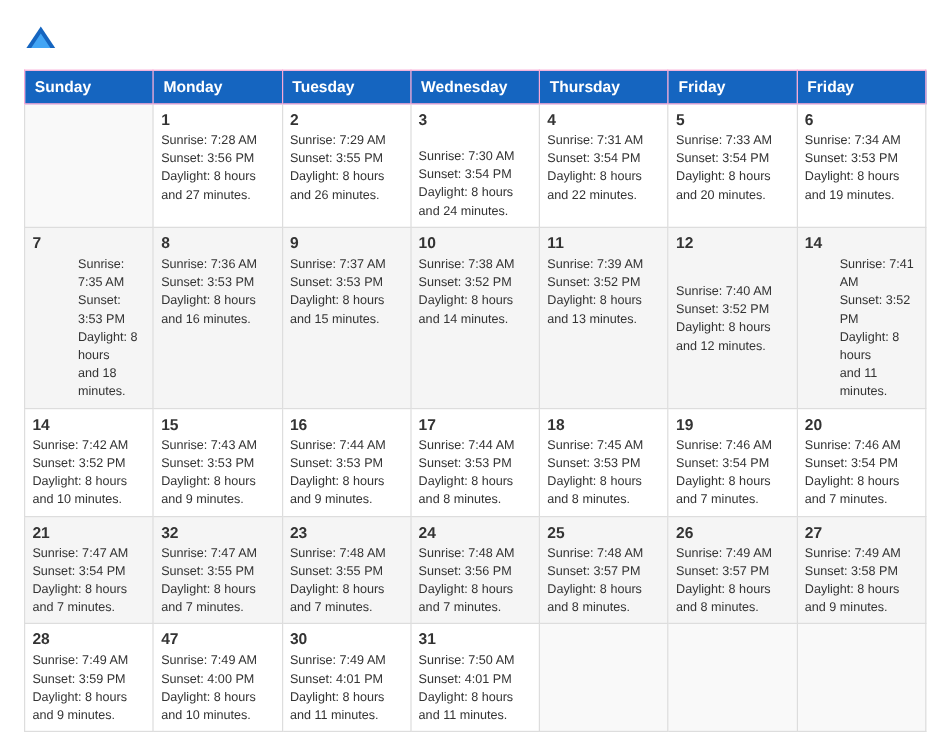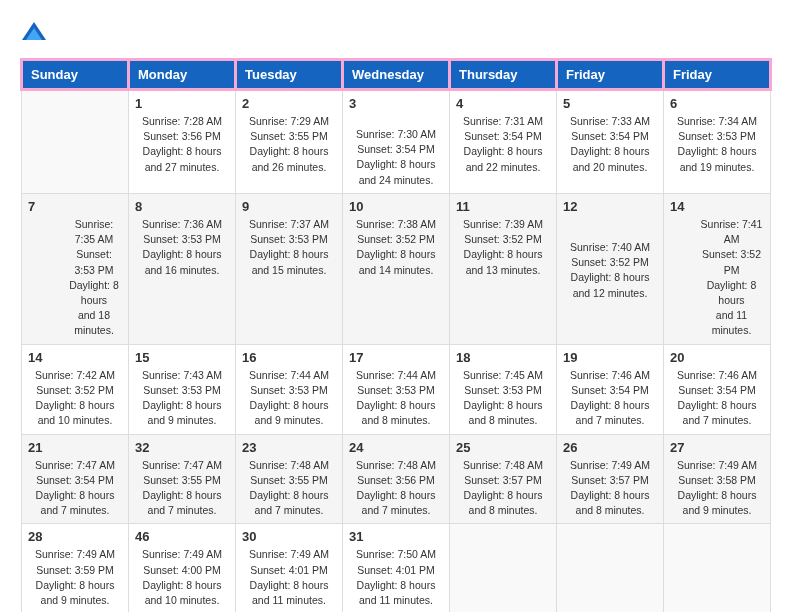--- a/index.html
+++ b/index.html
@@ -49,21 +49,21 @@
       border-collapse: collapse;
       border: 1px solid #ccc;
     }
     .calendar th {
       background-color: #1565c0;
       color: #fff;
       font-size: 13px;
       font-weight: 600;
       padding: 6px 8px;
       text-align: left;
-      border: 3px solid #f9a8d4;
+      border: 1px solid #f9a8d4;
     }
     .calendar td {
       vertical-align: top;
       padding: 5px 6px;
       border: 1px solid #ddd;
       font-size: 10.5px;
       color: #333;
       width: 107px;
       min-height: 80px;
       background: #fff;
@@ -73,21 +73,20 @@
     }
     .day-number {
       font-weight: bold;
       font-size: 13px;
       margin-bottom: 3px;
       display: block;
     }
     .day-info {
       line-height: 1.45;
       font-size: 10.5px;
-      text-align: center;
     }
     tr:nth-child(even) td { background: #f5f5f5; }
     tr:nth-child(even) td.empty { background: #f0f0f0; }
   </style>
 </head>
 <body>
 
 <div class="header">
   <div class="logo">
     <svg class="logo-icon" viewBox="0 0 28 28" xmlns="http://www.w3.org/2000/svg">
@@ -318,21 +317,21 @@
       </tr>
       <tr>
         <td>
           <span class="day-number">28</span>
           <div class="day-info" style="white-space: pre-line;">Sunrise: 7:49 AM
 Sunset: 3:59 PM
 Daylight: 8 hours
 and 9 minutes.</div>
         </td>
         <td>
-          <span class="day-number">46</span>
+          <span class="day-number">47</span>
           <div class="day-info" style="white-space: pre-line;">Sunrise: 7:49 AM
 Sunset: 4:00 PM
 Daylight: 8 hours
 and 10 minutes.</div>
         </td>
         <td>
           <span class="day-number">30</span>
           <div class="day-info" style="white-space: pre-line;">Sunrise: 7:49 AM
 Sunset: 4:01 PM
 Daylight: 8 hours

